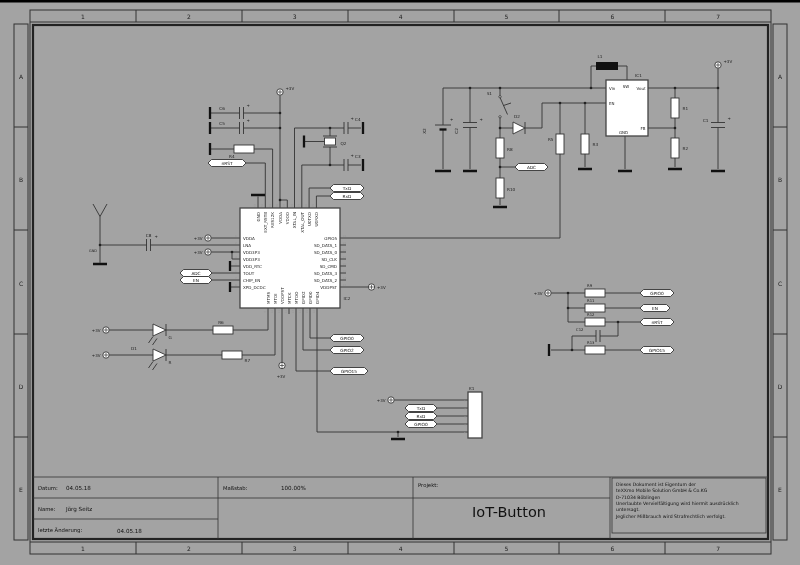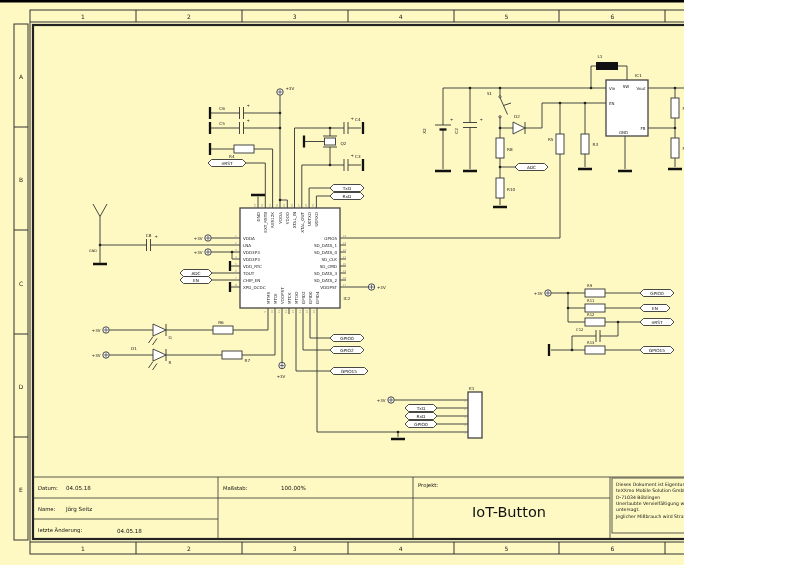--- a/index.html
+++ b/index.html
@@ -1,16 +1,16 @@
 <!DOCTYPE html>
 <html><head>
 <meta charset="utf-8">
 <style>
   html,body{margin:0;padding:0;background:#fff;}
-  #sheet{position:relative;width:684px;height:565px;background:#fef9c3;overflow:hidden;
+  #sheet{position:relative;width:800px;height:565px;background:#a3a3a3;overflow:hidden;
          font-family:"DejaVu Sans",sans-serif;}
   svg{position:absolute;left:0;top:0;}
   svg text{font-family:"DejaVu Sans",sans-serif;fill:#1a1a1a;}
   .w{stroke:#333;stroke-width:0.9;fill:none;}
   .wt{stroke:#333;stroke-width:0.7;fill:none;}
   .wb{stroke:#111;stroke-width:2.3;fill:none;}
   .comp{stroke:#333;stroke-width:0.9;fill:#fff;}
   .box{stroke:#444;stroke-width:1.3;fill:#fff;}
   .frame{stroke:#333;stroke-width:1;fill:none;}
   .frame2{stroke:#222;stroke-width:2.2;fill:none;}

